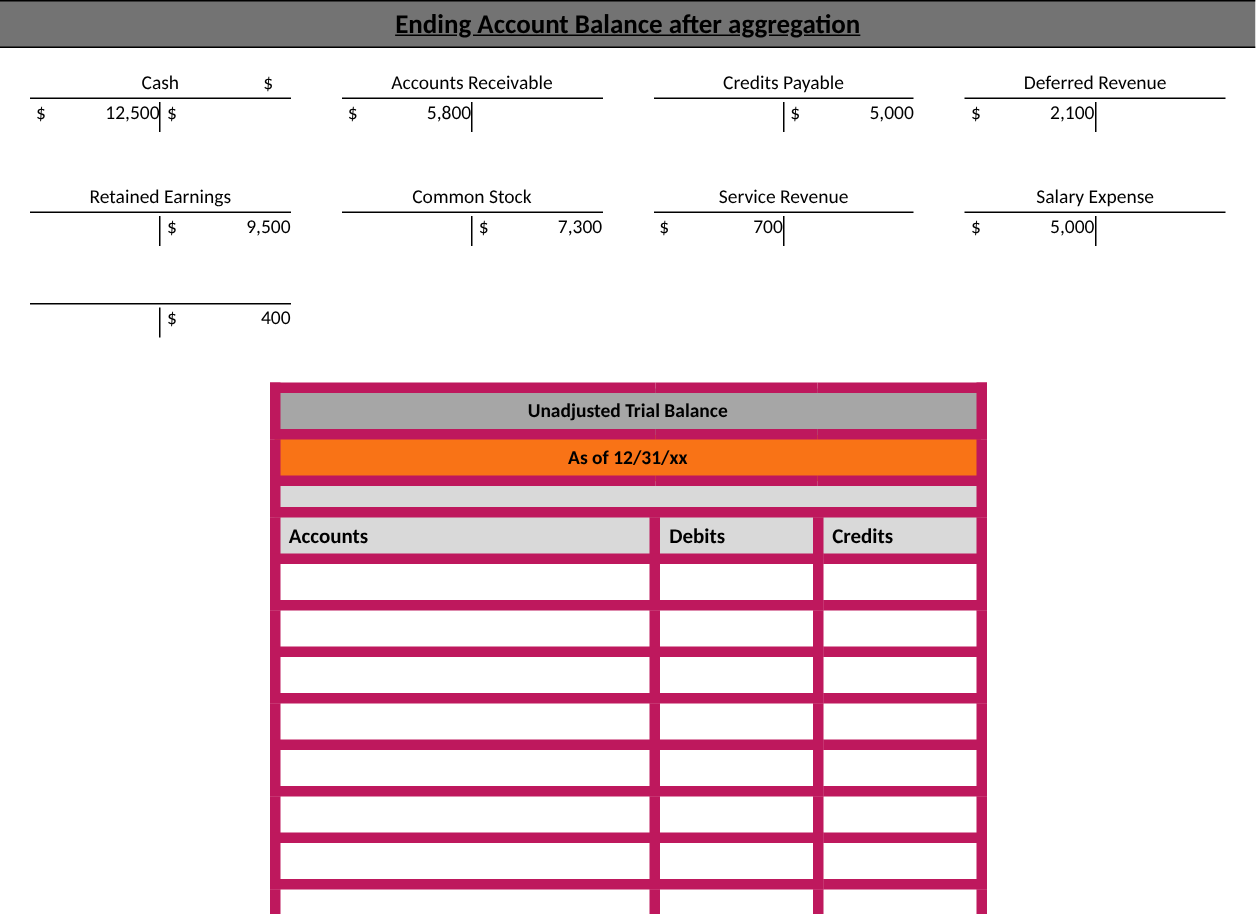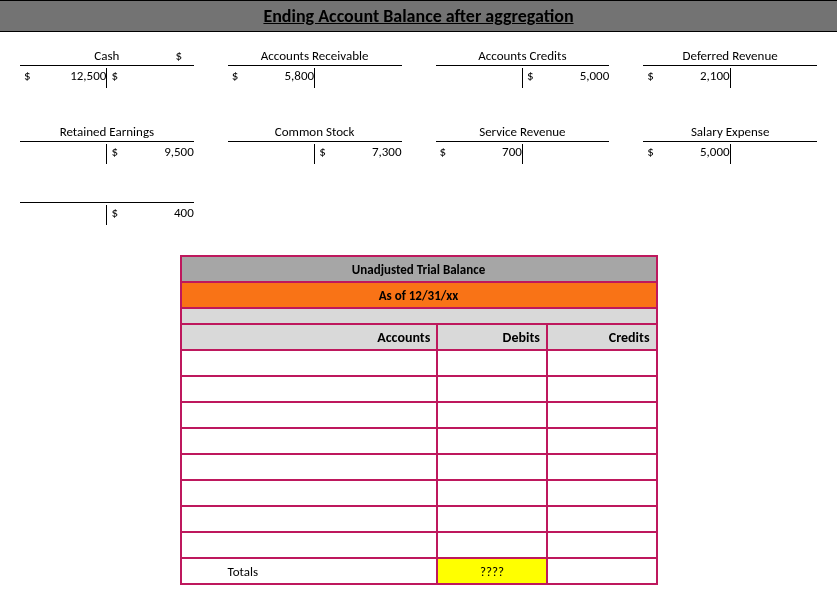--- a/index.html
+++ b/index.html
@@ -83,21 +83,21 @@
     display: flex;
     justify-content: center;
     margin-top: 30px;
     padding-bottom: 10px;
   }
   .tb-table {
     border-collapse: collapse;
     width: 478px;
   }
   .tb-table td, .tb-table th {
-    border: 2px solid #be185d;
+    border: 7px solid #be185d;
     height: 20px;
     font-size: 13px;
     padding: 2px 6px;
   }
   .tb-title {
     background: #a6a6a6;
     text-align: center;
     font-weight: bold;
     font-size: 18px;
   }
@@ -106,21 +106,21 @@
     text-align: center;
     font-weight: bold;
     font-size: 16px;
   }
   .tb-spacer {
     background: #d9d9d9;
     height: 10px !important;
   }
   .tb-head th {
     background: #d9d9d9;
-    text-align: right;
+    text-align: left;
     font-weight: bold;
     font-size: 14px;
   }
   .tb-row td {
     text-align: left;
   }
   .tb-totals {
     font-size: 16px;
   }
   .tb-totals .label {
@@ -174,21 +174,21 @@
       <div class="right-col">
         <span class="dollar"></span>
           <span class="val"></span>
       </div>
     </div>
   </div>
 
   <div class="acct">
     <div class="acct-header">
       <span class="spacer-left"></span>
-      <span class="title">Accounts Credits</span>
+      <span class="title">Credits Payable</span>
       <span class="spacer-right"></span>
     </div>
     <div class="acct-body">
       <div class="left-col">
           <span class="dollar"></span>
           <span class="val"></span>
         </div>
       <div class="right-col">
         <span class="dollar">$</span>
         <span class="val">5,000</span>

